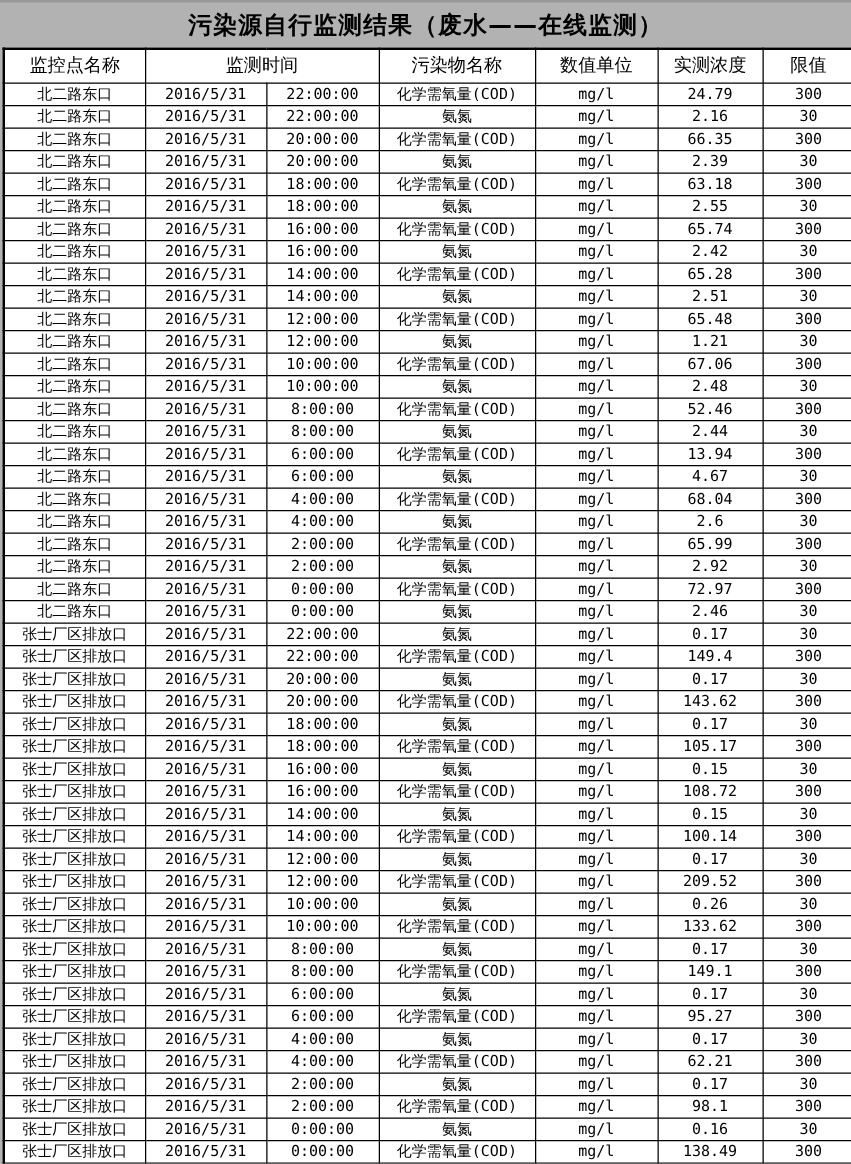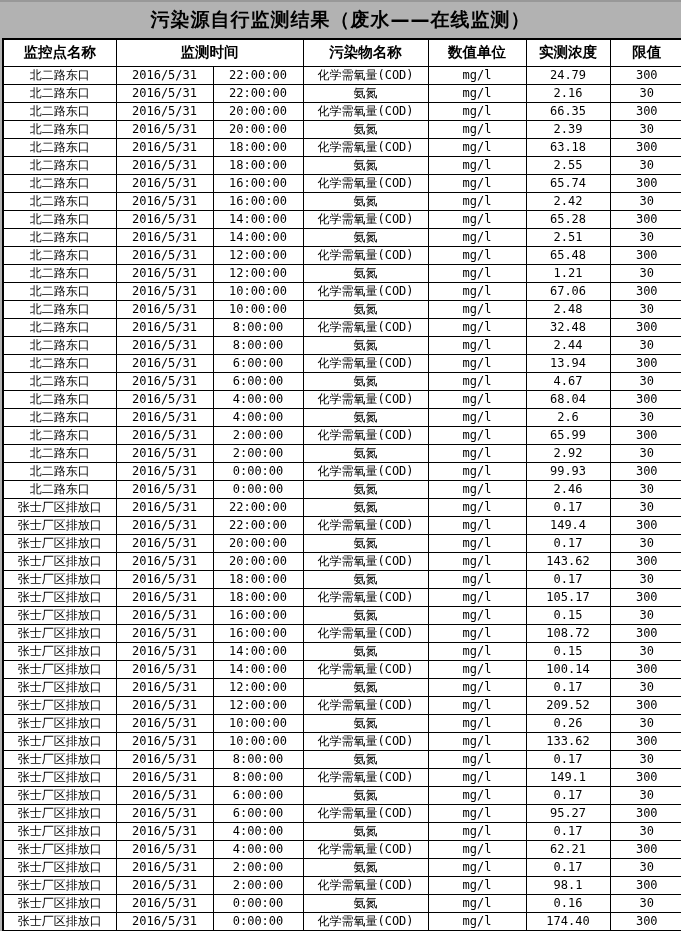--- a/index.html
+++ b/index.html
@@ -39,21 +39,21 @@
     border: 1px solid #000;
     text-align: center;
     vertical-align: middle;
     padding: 0;
     white-space: nowrap;
     overflow: hidden;
   }
   table.monitor thead th {
     height: 27px;
     font-size: 14.5px;
-    font-weight: bold;
+    font-weight: normal;
     font-family: "DejaVu Sans", sans-serif;
   }
   table.monitor tbody td {
     height: 17px;
     font-size: 12px;
     line-height: 17px;
     font-family: "DejaVu Sans Mono", "DejaVu Sans", monospace;
   }
 </style>
 </head>
@@ -211,21 +211,21 @@
           <td>mg/l</td>
           <td>2.48</td>
           <td>30</td>
         </tr>
         <tr>
           <td>北二路东口</td>
           <td>2016/5/31</td>
           <td>8:00:00</td>
           <td>化学需氧量(COD)</td>
           <td>mg/l</td>
-          <td>32.48</td>
+          <td>52.46</td>
           <td>300</td>
         </tr>
         <tr>
           <td>北二路东口</td>
           <td>2016/5/31</td>
           <td>8:00:00</td>
           <td>氨氮</td>
           <td>mg/l</td>
           <td>2.44</td>
           <td>30</td>
@@ -283,21 +283,21 @@
           <td>mg/l</td>
           <td>2.92</td>
           <td>30</td>
         </tr>
         <tr>
           <td>北二路东口</td>
           <td>2016/5/31</td>
           <td>0:00:00</td>
           <td>化学需氧量(COD)</td>
           <td>mg/l</td>
-          <td>99.93</td>
+          <td>72.97</td>
           <td>300</td>
         </tr>
         <tr>
           <td>北二路东口</td>
           <td>2016/5/31</td>
           <td>0:00:00</td>
           <td>氨氮</td>
           <td>mg/l</td>
           <td>2.46</td>
           <td>30</td>
@@ -508,19 +508,19 @@
           <td>mg/l</td>
           <td>0.16</td>
           <td>30</td>
         </tr>
         <tr>
           <td>张士厂区排放口</td>
           <td>2016/5/31</td>
           <td>0:00:00</td>
           <td>化学需氧量(COD)</td>
           <td>mg/l</td>
-          <td>174.40</td>
+          <td>138.49</td>
           <td>300</td>
         </tr>
       </tbody>
   </table>
 
 </div>
 
 </body></html>

